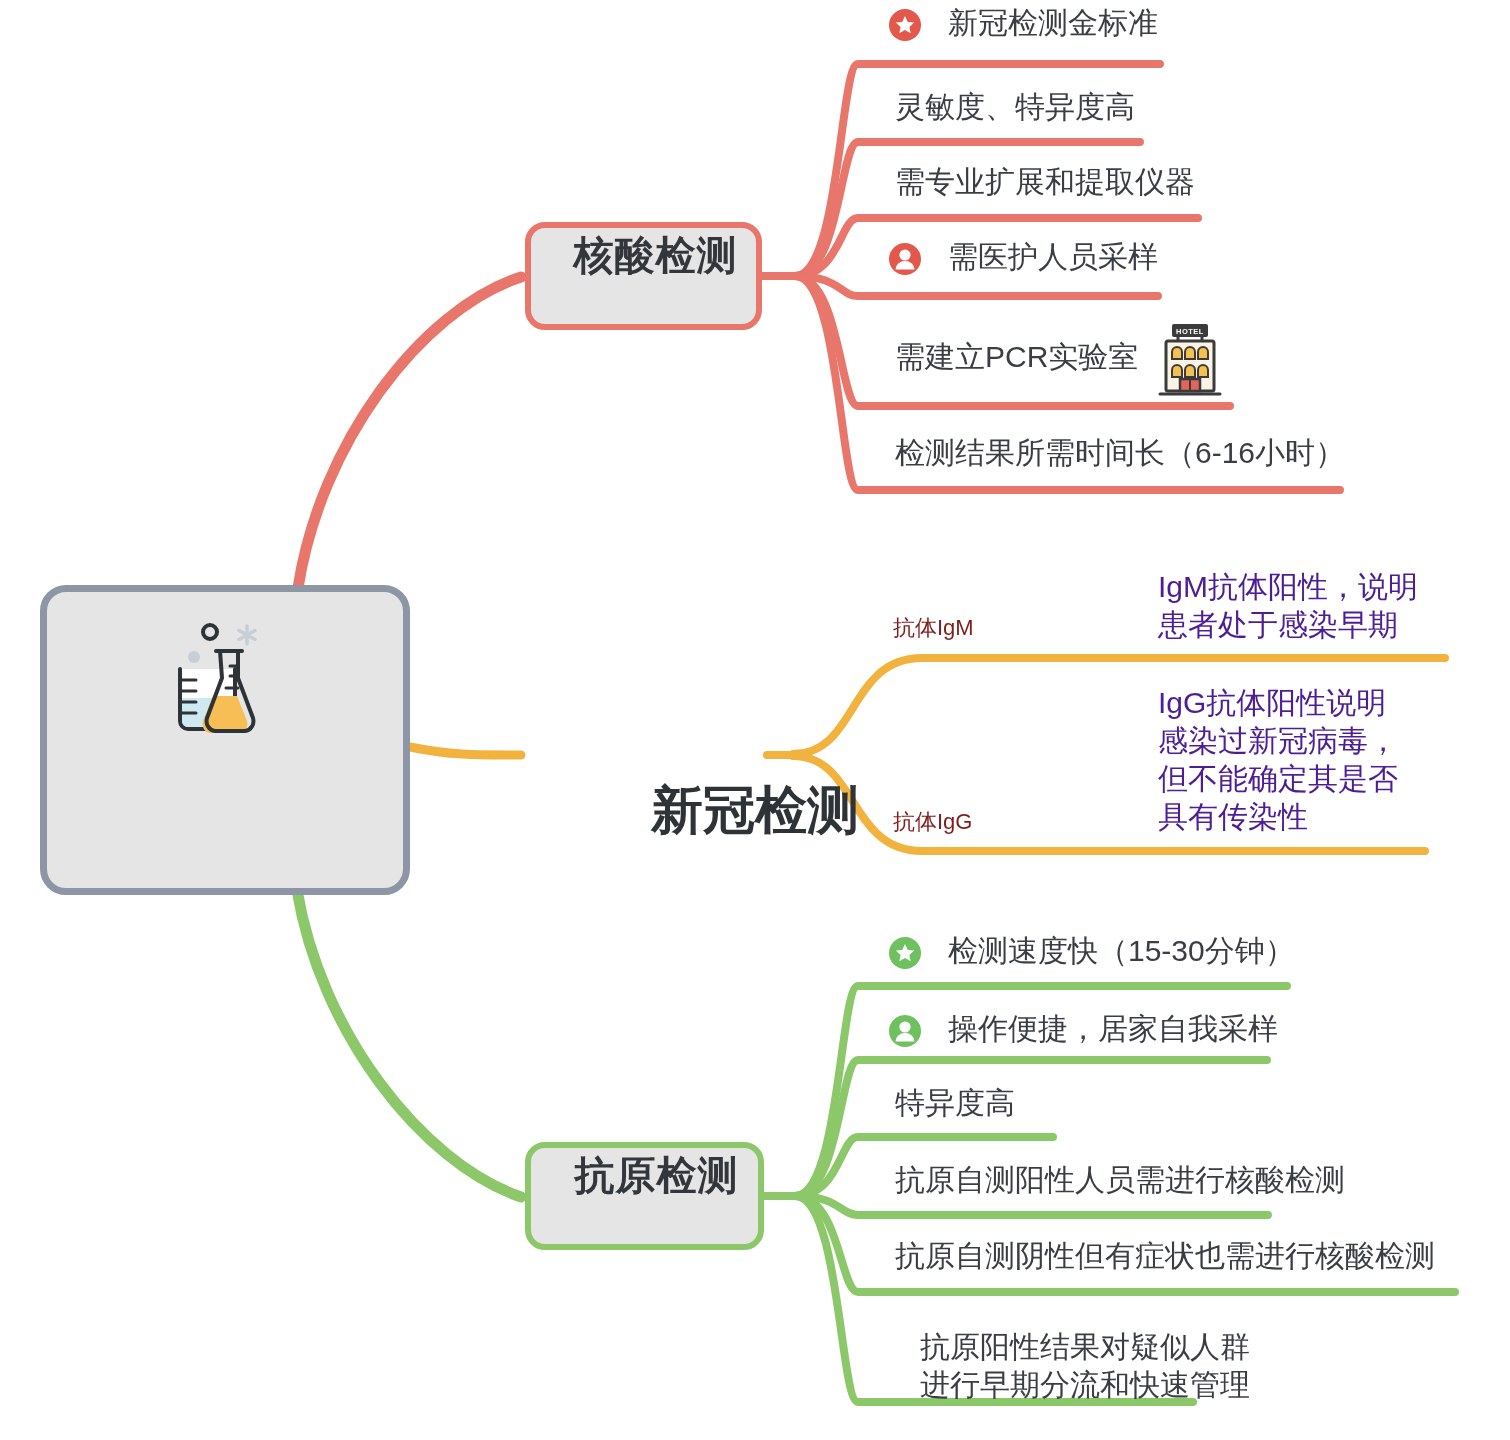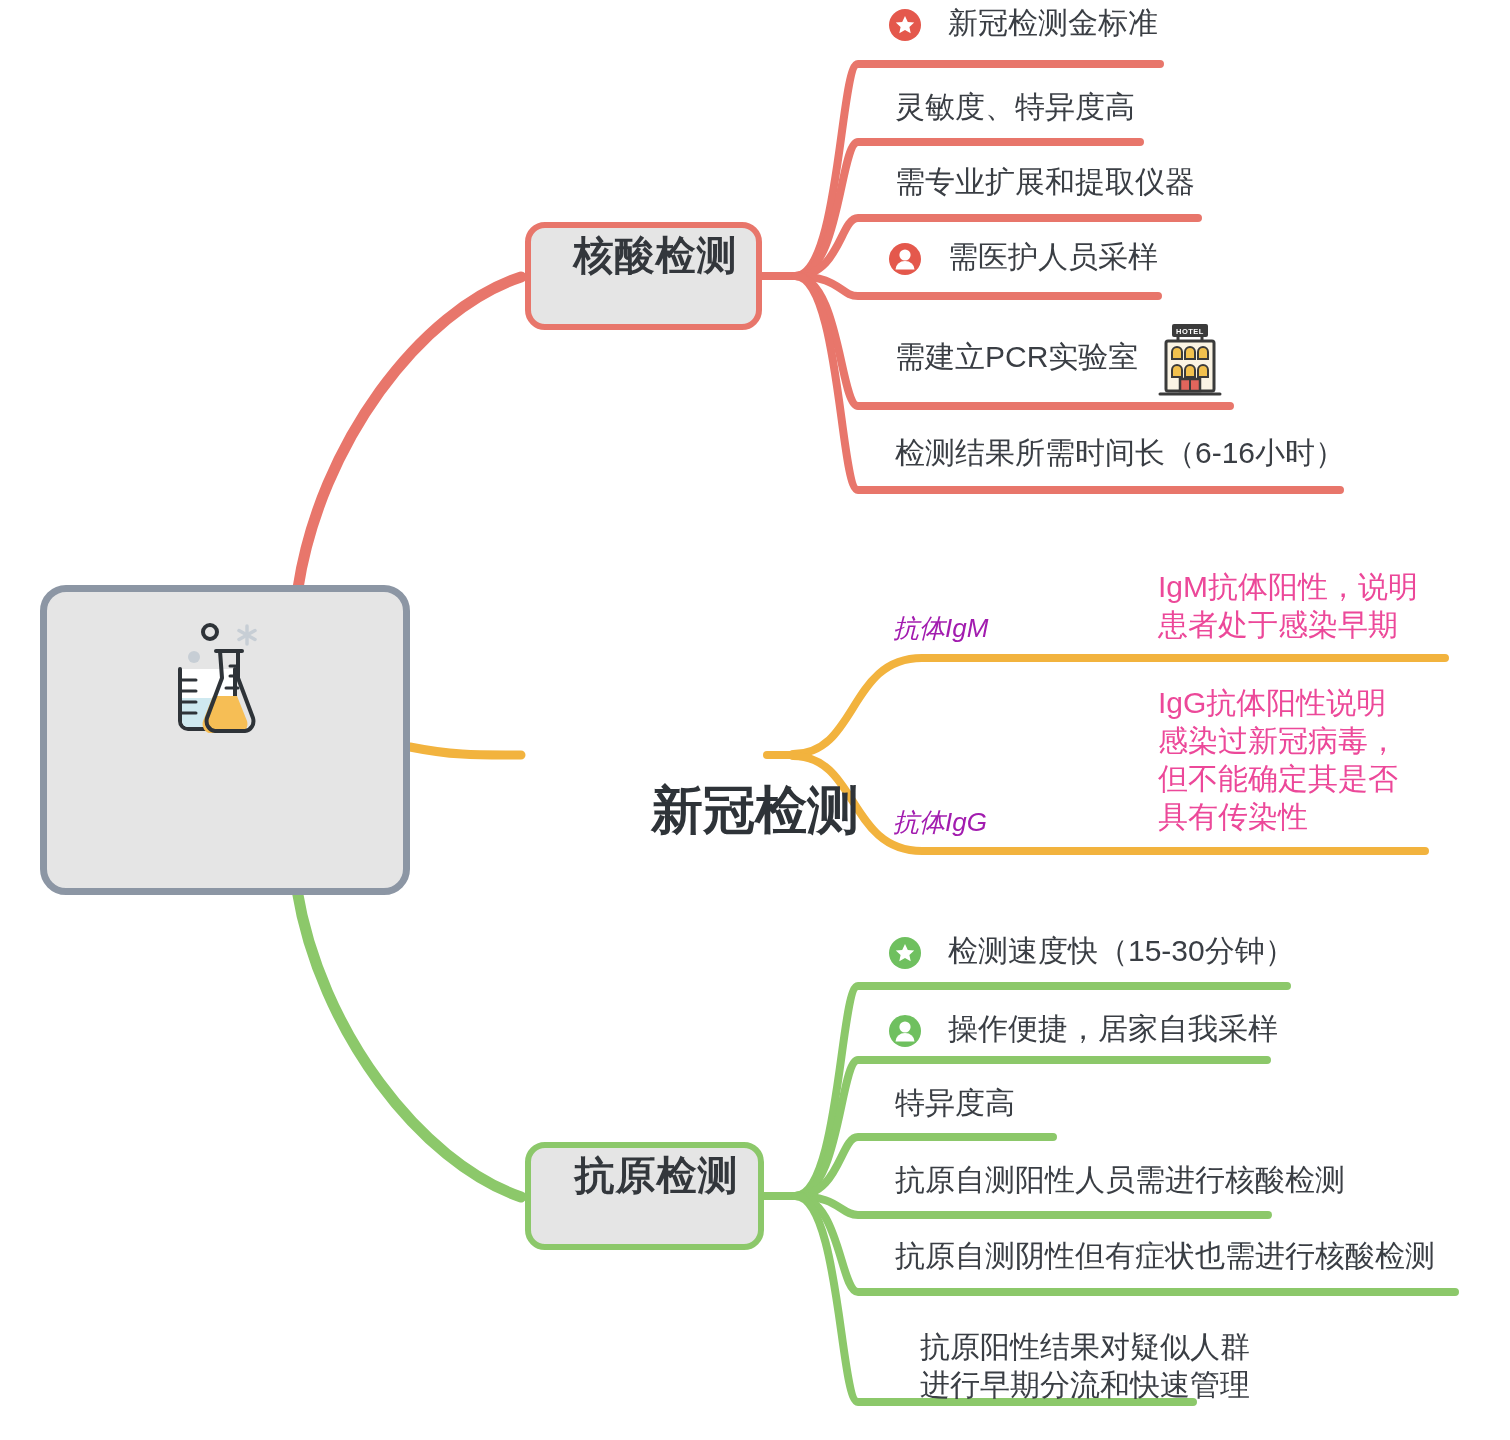--- a/index.html
+++ b/index.html
@@ -25,22 +25,22 @@
 
   .root-node { left:40px; top:585px; width:370px; height:310px; border-width:7px;
                border-color:#8C96A4; border-radius:26px; }
   .root-label { position:absolute; left:0; right:0; top:775px; text-align:center;
                 font-size:52px; line-height:70px; font-weight:bold; color:#2E3338; }
   .root-icon { position:absolute; left:172px; top:618px; }
 
   .item { position:absolute; display:flex; align-items:flex-start; }
   .item .badge { flex:0 0 34px; width:34px; height:34px; margin-top:4px; margin-right:26px; }
   .item-text { font-size:30px; line-height:38px; color:#3A3E44; white-space:pre-line; }
-  .sub-label { position:absolute; font-size:26px; line-height:38px; color:#a21caf;font-style:italic; }
-  .note { position:absolute; font-size:30px; line-height:38px; color:#ec4899; white-space:pre-line; }
+  .sub-label { position:absolute; font-size:22px; line-height:38px; color:#7f1d1d; }
+  .note { position:absolute; font-size:30px; line-height:38px; color:#4c1d95; white-space:pre-line; }
 
   .hotel-icon { position:absolute; left:1158px; top:324px; }
 </style>
 </head>
 <body>
 
 <div class="canvas">
 
   <svg class="links" width="1510" height="1440" viewBox="0 0 1510 1440">
 

